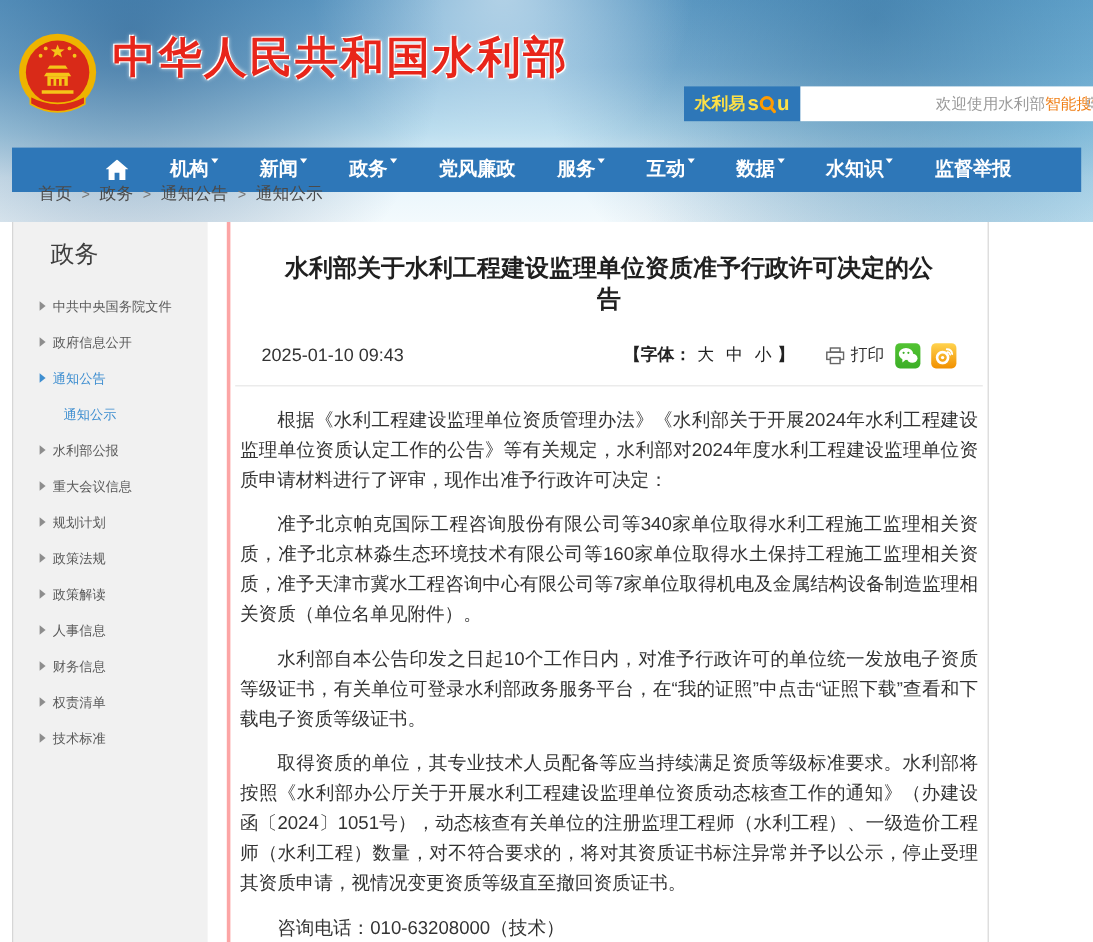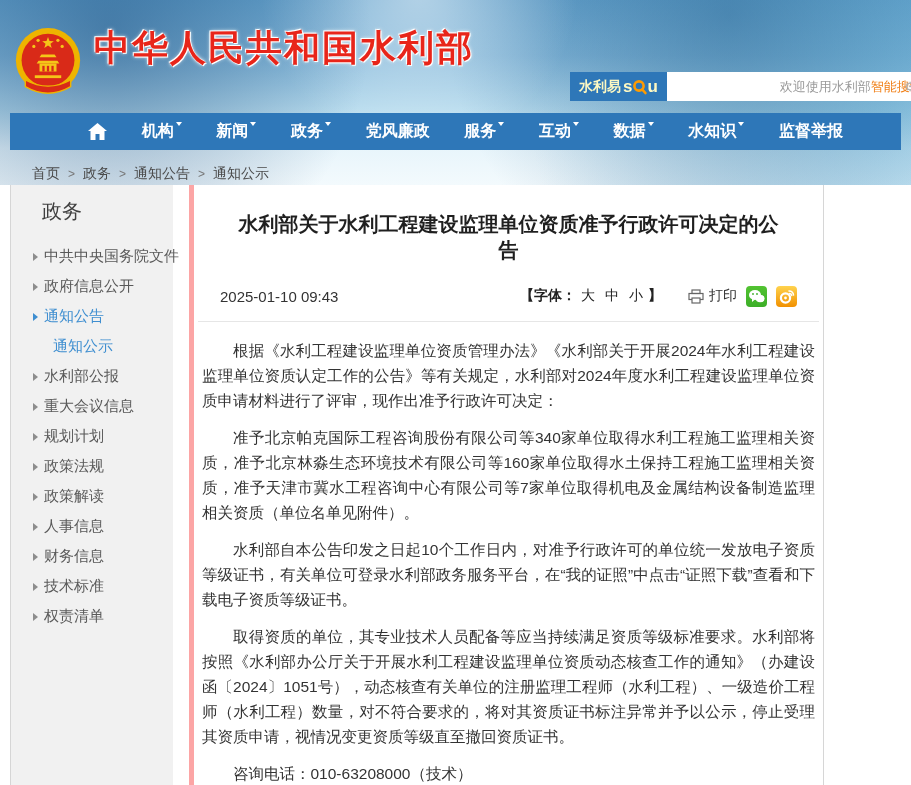--- a/index.html
+++ b/index.html
@@ -16,59 +16,59 @@
       linear-gradient(180deg,#69a6cf 0%,#84b8da 30%,#b8dcee 60%,#e8f5fb 80%,#f3fafd 100%);
   }
   .brand { position:absolute; left:14px; top:26px; display:flex; align-items:flex-start; }
   .brand-text { margin-left:12px; }
   .site-title { font-size:36px; font-weight:bold; color:#e8251a; letter-spacing:2px;
     text-shadow:0 0 2px #fff,0 0 4px #fff,1px 1px 0 #fff,-1px -1px 0 #fff; line-height:44px; }
   .site-subtitle { font-size:11.5px; font-weight:bold; color:#e8251a; letter-spacing:.4px;
     text-shadow:0 0 2px #fff,0 0 3px #fff; margin-top:2px; }
 
   .search { position:absolute; left:570px; top:72px; height:29px; display:flex; }
-  .search-brand { background:#2e77b8; color:#fef9c3; padding:0 9px; display:flex; align-items:center;
+  .search-brand { background:#2e77b8; color:#fde047; padding:0 9px; display:flex; align-items:center;
     font-size:14px; font-weight:bold; white-space:nowrap; }
   .search-brand .sou { font-size:17px; font-weight:bold; display:flex; align-items:center; margin-left:2px; }
   .search-input { width:256px; background:#fff; position:relative; font-size:13px;
     line-height:29px; padding-left:10px; white-space:nowrap; overflow:hidden; cursor:text;text-align:right; }
   .ph-gray { color:#9a9a9a; }
   .ph-orange { color:#f07f16; }
   .gear { position:absolute; right:7px; top:0; color:#b0b0b0; font-size:13px;
     font-family:"DejaVu Sans",sans-serif; cursor:pointer; }
   .search-btn { background:#4a90c9; color:#fff; width:46px; text-align:center;
     line-height:29px; font-size:15px; cursor:pointer; }
 
-  .nav { position:absolute; left:10px; right:10px; top:113px; height:37px; background:#2e77b8;
+  .nav { position:absolute; left:10px; right:10px; top:123px; height:37px; background:#2e77b8;
     display:flex; align-items:center; justify-content:space-between; padding:0 58px 0 78px; }
   .nav-item { color:#fff; font-size:16px; font-weight:bold; text-decoration:none;
     cursor:pointer; white-space:nowrap; position:relative; }
   .caret { display:inline-block; width:0; height:0; border:3px solid transparent;
     border-top:4px solid #fff; margin-left:2px; position:relative; top:-7px; }
   .home-svg { display:block; }
 
-  .breadcrumb { position:absolute; left:32px; bottom:2px; font-size:14px; color:#4a4a4a;text-align:center; }
+  .breadcrumb { position:absolute; left:32px; bottom:14px; font-size:14px; color:#4a4a4a;text-align:center; }
   .breadcrumb .bc-sep { color:#777; margin:0 8px; font-size:12px; }
   .breadcrumb .bc-link { color:#4a4a4a; cursor:pointer; }
 
   
   .main { display:flex; height:600px; align-items:stretch; }
   .sidebar { width:163px; margin-left:10px; background:#f1f1f1; border-left:1px solid #d6d6d6;
     padding-top:13px; }
   .side-title { font-size:20px; color:#3f3f3f; padding-left:31px; margin-bottom:16px; }
   .side-list { list-style:none; }
-  .side-list li { font-size:15px; color:#595959; line-height:30px; padding-left:22px;
+  .side-list li { font-size:11px; color:#595959; line-height:30px; padding-left:22px;
     white-space:nowrap; cursor:pointer; }
   .side-list li .tri { display:inline-block; width:0; height:0; border-left:5px solid #8d8d8d;
     border-top:4px solid transparent; border-bottom:4px solid transparent; margin-right:6px; }
   .side-list li.active { color:#3e8ed0; }
   .side-list li.active .tri { border-left-color:#3e8ed0; }
   .side-list li.sub { padding-left:42px; }
 
-  .content { margin-left:16px; width:635px; border-left:5px solid #fca5a5;
+  .content { margin-left:16px; width:635px; border-left:3px solid #fca5a5;
     border-right:1px solid #d6d6d6; }
   .article-title { text-align:center; font-size:20px; font-weight:bold; color:#1f1f1f;
     margin:26px 40px 20px; line-height:26px; }
   .meta { display:flex; justify-content:space-between; align-items:center; padding:0 26px; height:26px; }
   .meta-date { font-size:15px; color:#333; }
   .meta-right { display:flex; align-items:center; font-size:14px; color:#222; }
   .font-bracket { font-weight:bold; }
   .font-size-btn { margin:0 5px; cursor:pointer; color:#222; }
   .print { display:flex; align-items:center; margin-left:26px; cursor:pointer; color:#333;justify-content:flex-end; }
   .print svg { margin-right:5px; }
@@ -160,22 +160,22 @@
       <li><i class="tri"></i><span>政府信息公开</span></li>
       <li class="active"><i class="tri"></i><span>通知公告</span></li>
       <li class="sub active"><span>通知公示</span></li>
       <li><i class="tri"></i><span>水利部公报</span></li>
       <li><i class="tri"></i><span>重大会议信息</span></li>
       <li><i class="tri"></i><span>规划计划</span></li>
       <li><i class="tri"></i><span>政策法规</span></li>
       <li><i class="tri"></i><span>政策解读</span></li>
       <li><i class="tri"></i><span>人事信息</span></li>
       <li><i class="tri"></i><span>财务信息</span></li>
+      <li><i class="tri"></i><span>权责清单</span></li>
       <li><i class="tri"></i><span>技术标准</span></li>
-      <li><i class="tri"></i><span>权责清单</span></li>
     </ul>
   </div>
 
   <div class="content">
     <h1 class="article-title">水利部关于水利工程建设监理单位资质准予行政许可决定的公告</h1>
 
     <div class="meta">
       <span class="meta-date">2025-01-10 09:43</span>
       <span class="meta-right">
         <span class="font-bracket">【字体：</span>

